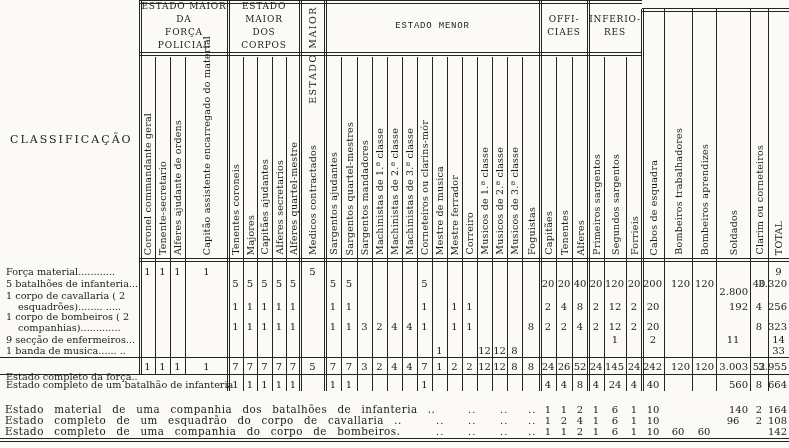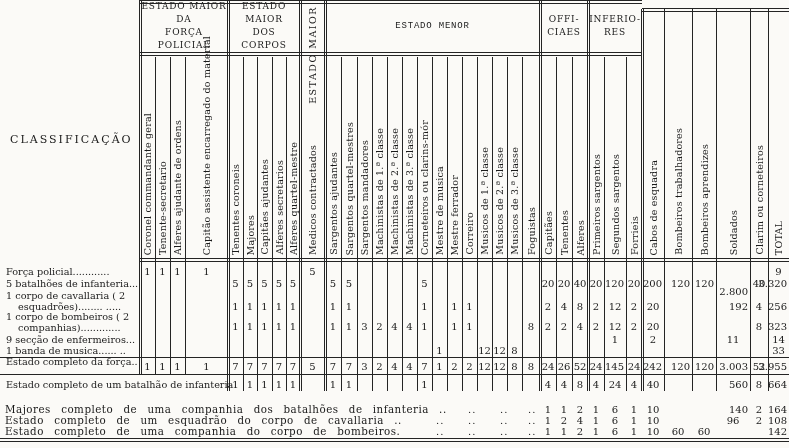--- a/index.html
+++ b/index.html
@@ -145,21 +145,21 @@
       </div>
       <div class="vcol" style="left: 717px; width: 33px;">
         <span>Soldados</span>
       </div>
       <div class="vcol" style="left: 751px; width: 17px;">
         <span>Clarim ou corneteiros</span>
       </div>
       <div class="vcol" style="left: 769px; width: 20px;">
         <span>TOTAL</span>
       </div>
-      <div class="rl" style="left: 6px; top: 266px;">Força policial............</div>
+      <div class="rl" style="left: 6px; top: 266px;">Força material............</div>
       <div class="cc ccc" style="left: 140px; top: 266px; width: 15px;">1</div>
       <div class="cc ccc" style="left: 155px; top: 266px; width: 15px;">1</div>
       <div class="cc ccc" style="left: 170px; top: 266px; width: 15px;">1</div>
       <div class="cc ccc" style="left: 185px; top: 266px; width: 43px;">1</div>
       <div class="cc ccc" style="left: 300px; top: 266px; width: 25px;">5</div>
       <div class="cc ccc" style="left: 768px; top: 266px; width: 21px;">9</div>
       <div class="rl" style="left: 6px; top: 278px;">5 batalhões de infanteria...</div>
       <div class="cc ccc" style="left: 228px; top: 278px; width: 15px;">5</div>
       <div class="cc ccc" style="left: 243px; top: 278px; width: 14px;">5</div>
       <div class="cc ccc" style="left: 257px; top: 278px; width: 15px;">5</div>
@@ -232,21 +232,21 @@
       <div class="cc ccc" style="left: 604px; top: 334px; width: 22px;">1</div>
       <div class="cc ccc" style="left: 642px; top: 334px; width: 22px;">2</div>
       <div class="cc ccc" style="left: 716px; top: 334px; width: 34px;">11</div>
       <div class="cc ccc" style="left: 768px; top: 334px; width: 21px;">14</div>
       <div class="rl" style="left: 6px; top: 345px;">1 banda de musica...... ..</div>
       <div class="cc ccc" style="left: 432px; top: 345px; width: 15px;">1</div>
       <div class="cc ccc" style="left: 477px; top: 345px; width: 15px;">12</div>
       <div class="cc ccc" style="left: 492px; top: 345px; width: 15px;">12</div>
       <div class="cc ccc" style="left: 507px; top: 345px; width: 15px;">8</div>
       <div class="cc ccc" style="left: 768px; top: 345px; width: 21px;">33</div>
-      <div class="rl" style="left: 6px; top: 356px;">Estado completo da força..</div>
+      <div class="rl" style="left: 6px; top: 371px;">Estado completo da força..</div>
       <div class="cc ccc" style="left: 140px; top: 361px; width: 15px;">1</div>
       <div class="cc ccc" style="left: 155px; top: 361px; width: 15px;">1</div>
       <div class="cc ccc" style="left: 170px; top: 361px; width: 15px;">1</div>
       <div class="cc ccc" style="left: 185px; top: 361px; width: 43px;">1</div>
       <div class="cc ccc" style="left: 228px; top: 361px; width: 15px;">7</div>
       <div class="cc ccc" style="left: 243px; top: 361px; width: 14px;">7</div>
       <div class="cc ccc" style="left: 257px; top: 361px; width: 15px;">7</div>
       <div class="cc ccc" style="left: 272px; top: 361px; width: 14px;">7</div>
       <div class="cc ccc" style="left: 286px; top: 361px; width: 14px;">7</div>
       <div class="cc ccc" style="left: 300px; top: 361px; width: 25px;">5</div>
@@ -288,21 +288,21 @@
       <div class="cc ccc" style="left: 540px; top: 379px; width: 16px;">4</div>
       <div class="cc ccc" style="left: 556px; top: 379px; width: 16px;">4</div>
       <div class="cc ccc" style="left: 572px; top: 379px; width: 16px;">8</div>
       <div class="cc ccc" style="left: 588px; top: 379px; width: 16px;">4</div>
       <div class="cc ccc" style="left: 604px; top: 379px; width: 22px;">24</div>
       <div class="cc ccc" style="left: 626px; top: 379px; width: 16px;">4</div>
       <div class="cc ccc" style="left: 642px; top: 379px; width: 22px;">40</div>
       <div class="cc ccr" style="left: 748px; top: 379px;">560</div>
       <div class="cc ccc" style="left: 750px; top: 379px; width: 18px;">8</div>
       <div class="cc ccr" style="left: 787px; top: 379px;">664</div>
-      <div class="rl rlw" style="left: 5px; top: 404px;">Majores completo de uma companhia dos batalhões de infanteria ..</div>
+      <div class="rl rlw" style="left: 5px; top: 404px;">Estado material de uma companhia dos batalhões de infanteria ..</div>
       <div class="ld" style="left: 468px; top: 404px;">..</div>
       <div class="ld" style="left: 500px; top: 404px;">..</div>
       <div class="ld" style="left: 528px; top: 404px;">..</div>
       <div class="cc ccc" style="left: 540px; top: 404px; width: 16px;">1</div>
       <div class="cc ccc" style="left: 556px; top: 404px; width: 16px;">1</div>
       <div class="cc ccc" style="left: 572px; top: 404px; width: 16px;">2</div>
       <div class="cc ccc" style="left: 588px; top: 404px; width: 16px;">1</div>
       <div class="cc ccc" style="left: 604px; top: 404px; width: 22px;">6</div>
       <div class="cc ccc" style="left: 626px; top: 404px; width: 16px;">1</div>
       <div class="cc ccc" style="left: 642px; top: 404px; width: 22px;">10</div>

